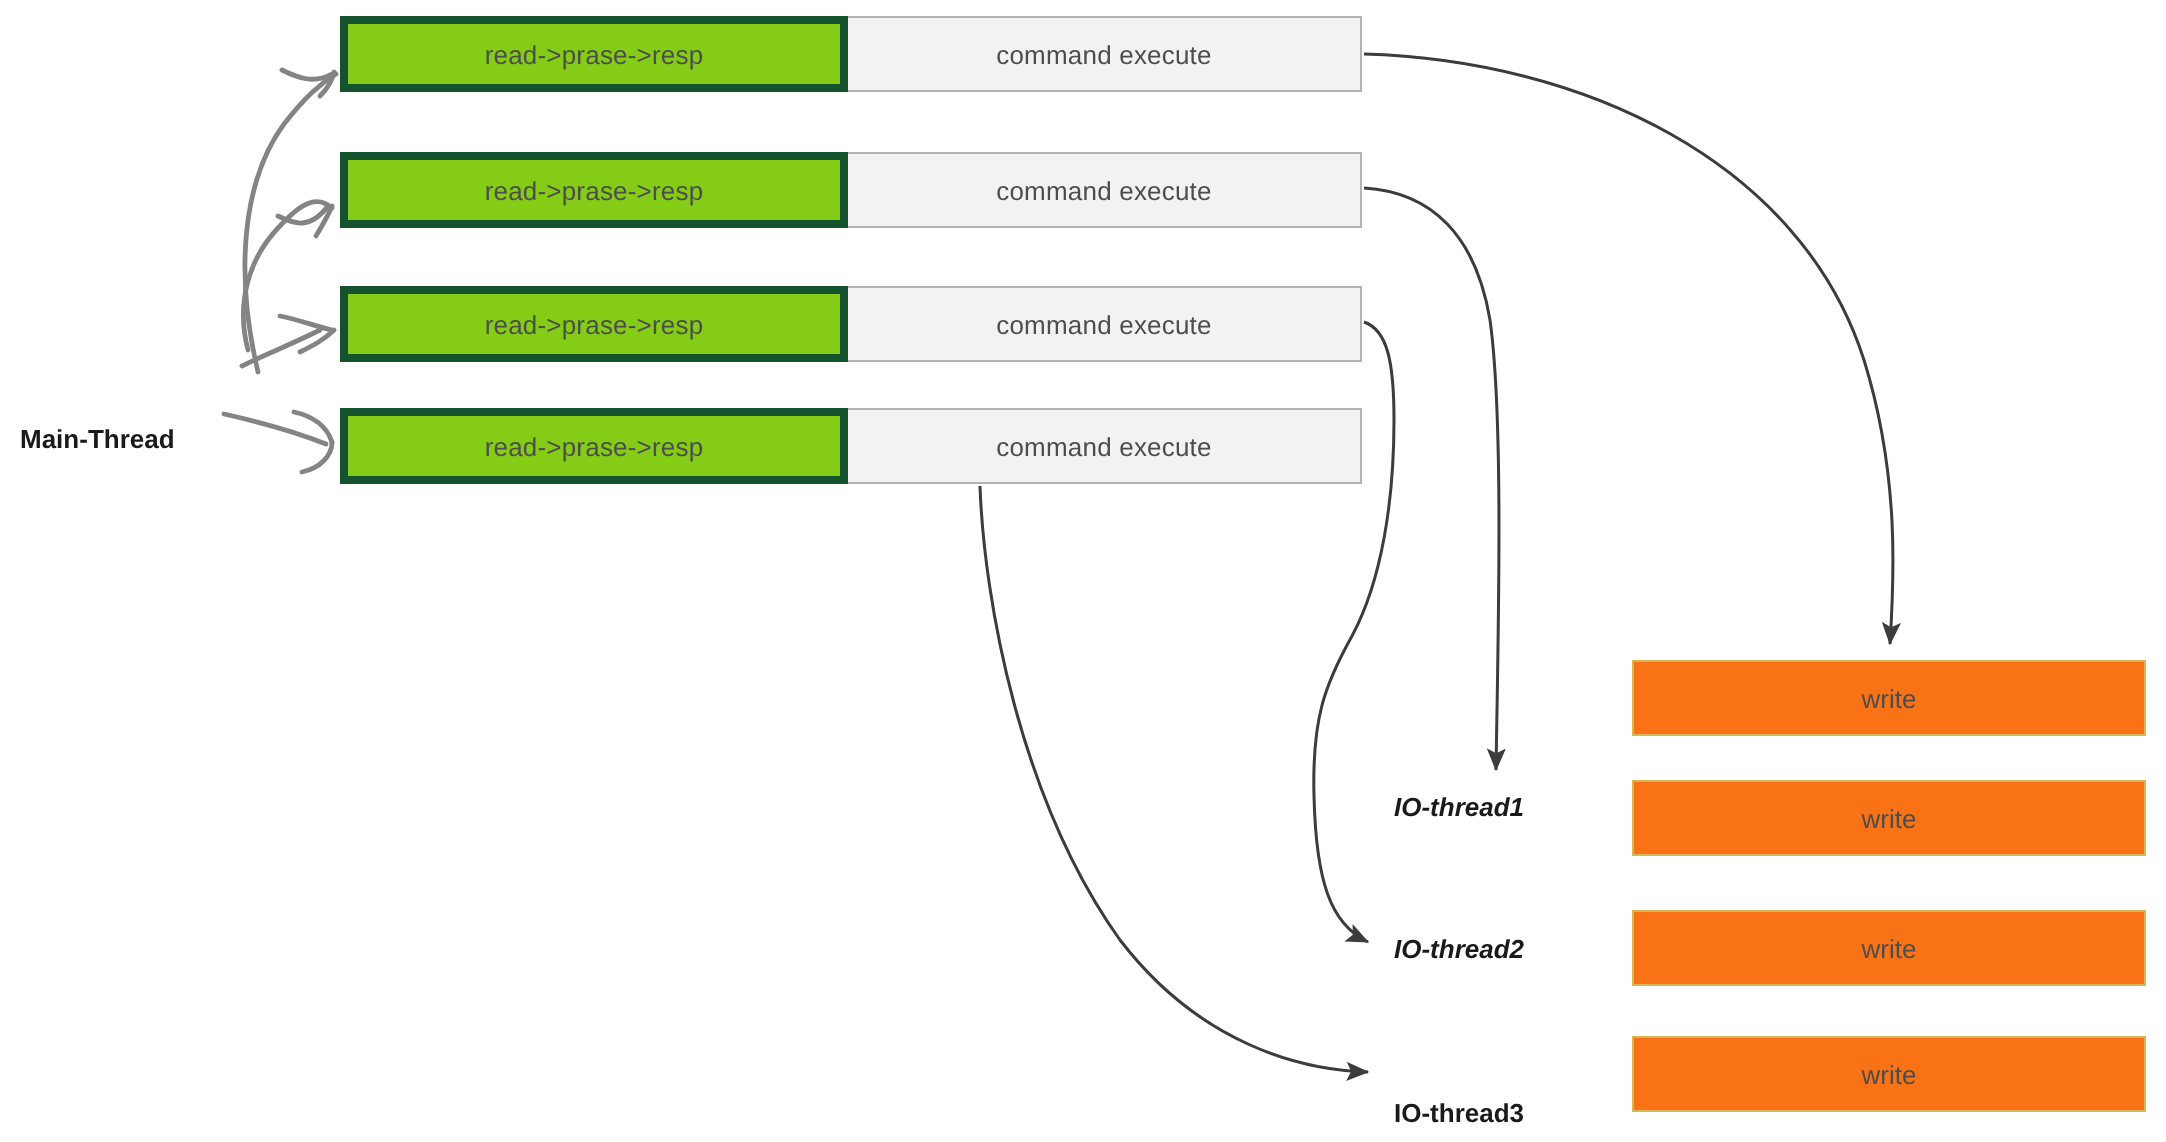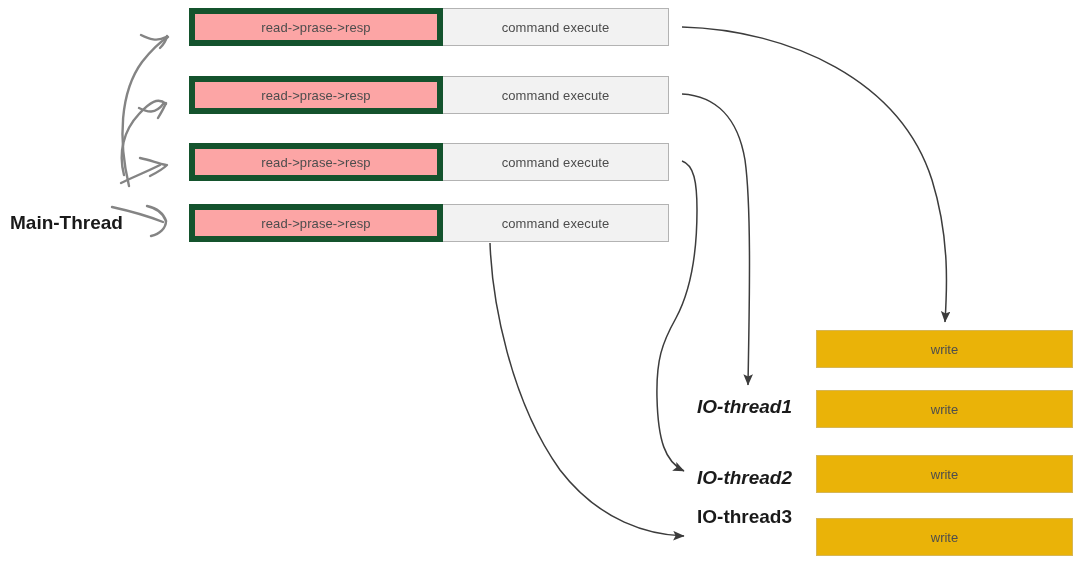--- a/index.html
+++ b/index.html
@@ -33,51 +33,50 @@
     box-sizing: border-box;
     display: flex;
     align-items: center;
     justify-content: center;
     font-size: 13px;
     line-height: 1;
     letter-spacing: 0.1px;
   }
   .cell-read {
     width: 254px;
-    background: #fca5a5;
-    border: 6px solid #14532d;
+    background: #84cc16;
+    border: 4px solid #14532d;
     color: #4d4d4d;
-    margin-left: 19px;
   }
   .cell-exec {
-    width: 226px;
+    width: 257px;
     background: #f2f2f2;
     border: 1px solid #b3b3b3;
     border-left: none;
     color: #4d4d4d;
   }
   .write-box {
     position: absolute;
     left: 816px;
     width: 257px;
     height: 38px;
     box-sizing: border-box;
-    background: #eab308;
+    background: #f97316;
     border: 1px solid #d6b656;
     display: flex;
     align-items: center;
     justify-content: center;
     font-size: 13px;
     color: #4d4d4d;
     line-height: 1;
     text-align: center;
   }
   .label-bold {
     position: absolute;
-    font-size: 19px;
+    font-size: 13px;
     font-weight: bold;
     color: #1a1a1a;
     line-height: 1;
     white-space: nowrap;
   }
 </style>
 </head>
 <body>
 
 <div id="canvas">
@@ -135,20 +134,20 @@
     <div class="cell cell-exec">command execute</div>
   </div>
 
   <div class="thread-row" style="left:170px; top:204px;">
     <div class="cell cell-read">read-&gt;prase-&gt;resp</div>
     <div class="cell cell-exec">command execute</div>
   </div>
 
   <div class="label-bold" style="left:697px; top:397px;font-style:italic;">IO-thread1</div>
   <div class="label-bold" style="left:697px; top:468px;font-style:italic;">IO-thread2</div>
-  <div class="label-bold" style="left:697px; top:507px;">IO-thread3</div>
+  <div class="label-bold" style="left:697px; top:550px;">IO-thread3</div>
 
   <div class="write-box" style="top:330px;">write</div>
   <div class="write-box" style="top:390px;">write</div>
   <div class="write-box" style="top:455px;">write</div>
   <div class="write-box" style="top:518px;">write</div>
 
 </div>
 
 </body></html>

